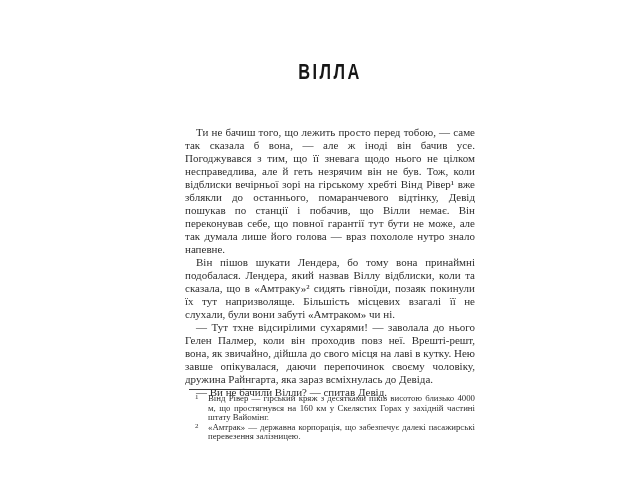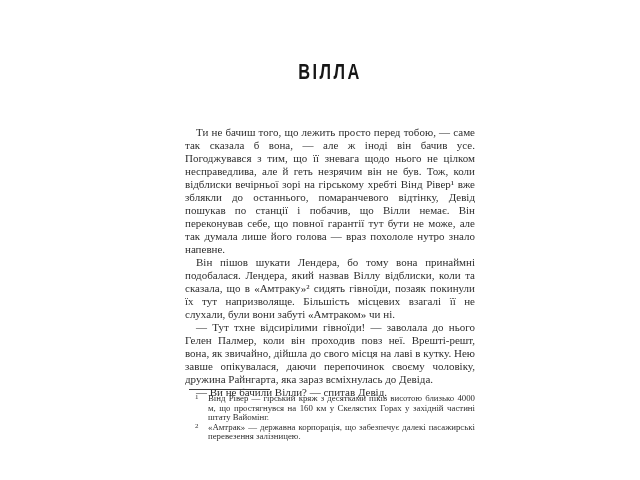--- a/index.html
+++ b/index.html
@@ -85,21 +85,21 @@
 </head>
 <body>
 
 <div class="page">
 
   <div class="chapter-title">ВІЛЛА</div>
 
   <div class="body-text">
     <p>Ти не бачиш того, що лежить просто перед тобою, — саме так сказала б вона, — але ж іноді він бачив усе. Погоджувався з тим, що її зневага щодо нього не цілком несправедлива, але й геть незрячим він не був. Тож, коли відблиски вечірньої зорі на гірському хребті Вінд Рівер¹ вже зблякли до останнього, помаранчевого відтінку, Девід пошукав по станції і побачив, що Вілли немає. Він переконував себе, що повної гарантії тут бути не може, але так думала лише його голова — враз похололе нутро знало напевне.</p>
     <p>Він пішов шукати Лендера, бо тому вона принаймні подобалася. Лендера, який назвав Віллу відблиски, коли та сказала, що в «Амтраку»² сидять гівноїди, позаяк покинули їх тут напризволяще. Більшість місцевих взагалі її не слухали, були вони забуті «Амтраком» чи ні.</p>
-    <p>— Тут тхне відсирілими гівноїди! — заволала до нього Гелен Палмер, коли він проходив повз неї. Врешті-решт, вона, як звичайно, дійшла до свого місця на лаві в кутку. Нею завше опікувалася, даючи перепочинок своєму чоловіку, дружина Райнгарта, яка зараз всміхнулась до Девіда.</p>
+    <p>— Тут тхне відсирілими сухарями! — заволала до нього Гелен Палмер, коли він проходив повз неї. Врешті-решт, вона, як звичайно, дійшла до свого місця на лаві в кутку. Нею завше опікувалася, даючи перепочинок своєму чоловіку, дружина Райнгарта, яка зараз всміхнулась до Девіда.</p>
     <p>— Ви не бачили Вілли? — спитав Девід.</p>
   </div>
 
   <div class="footnote-block">
     <div class="footnote-rule"></div>
     <div class="footnotes">
       <p class="footnote">
         <span class="footnote-number">1</span>
         <span>Вінд Рівер — гірський кряж з десятками піків висотою близько 4000 м, що простягнувся на 160 км у Скелястих Горах у західній частині штату Вайомінг.</span>
       </p>

